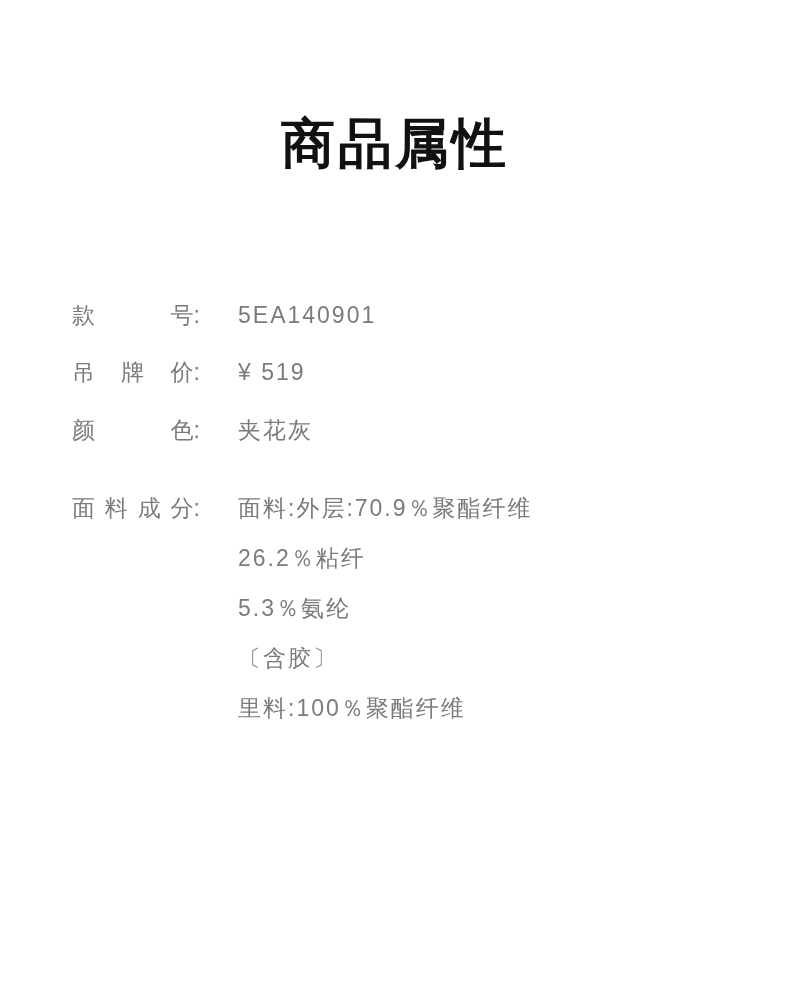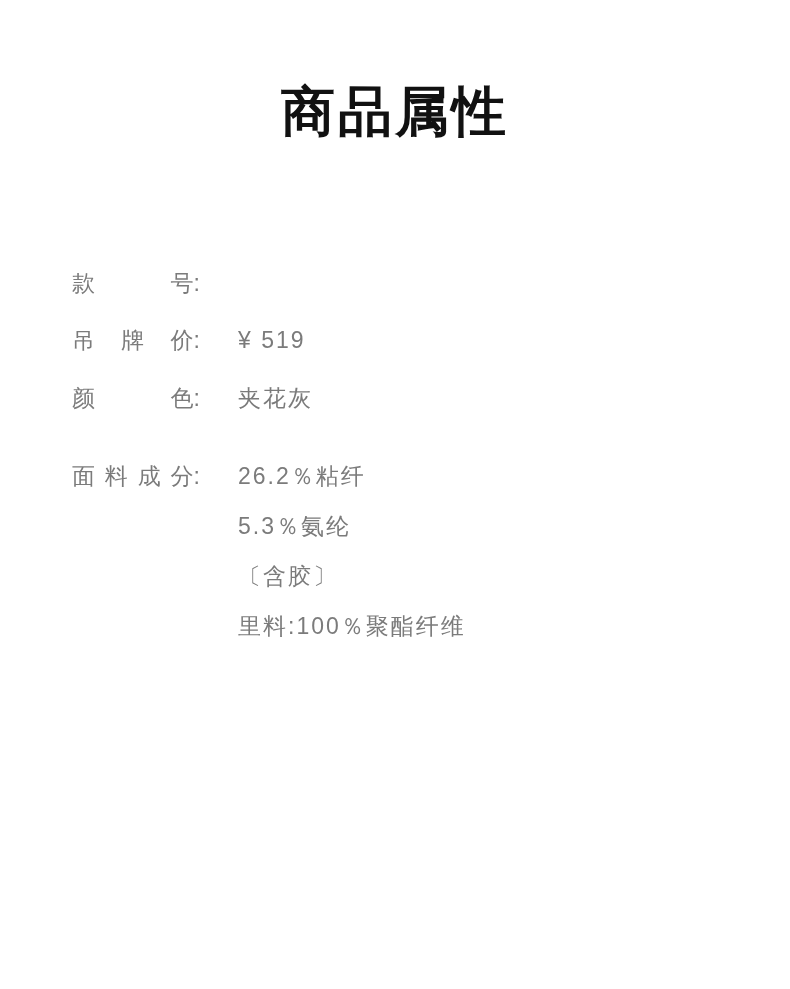--- a/index.html
+++ b/index.html
@@ -6,21 +6,21 @@
   html, body { background: #ffffff; }
   .page {
     position: relative;
     width: 790px;
     height: 989px;
     background: #ffffff;
     overflow: hidden;
     font-family: "Liberation Sans", "DejaVu Sans", sans-serif;
   }
   .title {
-    padding-top: 84px;
+    padding-top: 116px;
     text-align: center;
     font-size: 54px;
     line-height: 1;
     font-weight: 800;
     letter-spacing: 3px;
     color: #111111;
   }
   .rows {
     margin-top: 133px;
   }
@@ -56,20 +56,21 @@
 
   <h1 class="title">商品属性</h1>
 
   <div class="rows">
 
     <div class="row row-style-no">
       <div class="label">
         <span>款</span>
         <span>号:</span>
       </div>
+      <div class="value">5EA140901</div>
     </div>
 
     <div class="row row-tag-price">
       <div class="label">
         <span>吊</span>
         <span>牌</span>
         <span>价:</span>
       </div>
       <div class="value">¥ 519</div>
     </div>
@@ -83,20 +84,21 @@
     </div>
 
     <div class="row row-fabric">
       <div class="label">
         <span>面</span>
         <span>料</span>
         <span>成</span>
         <span>分:</span>
       </div>
       <div class="value value-lines">
+        <div class="line">面料:外层:70.9％聚酯纤维</div>
         <div class="line">26.2％粘纤</div>
         <div class="line">5.3％氨纶</div>
         <div class="line">〔含胶〕</div>
         <div class="line">里料:100％聚酯纤维</div>
       </div>
     </div>
 
   </div>
 </div>
 

